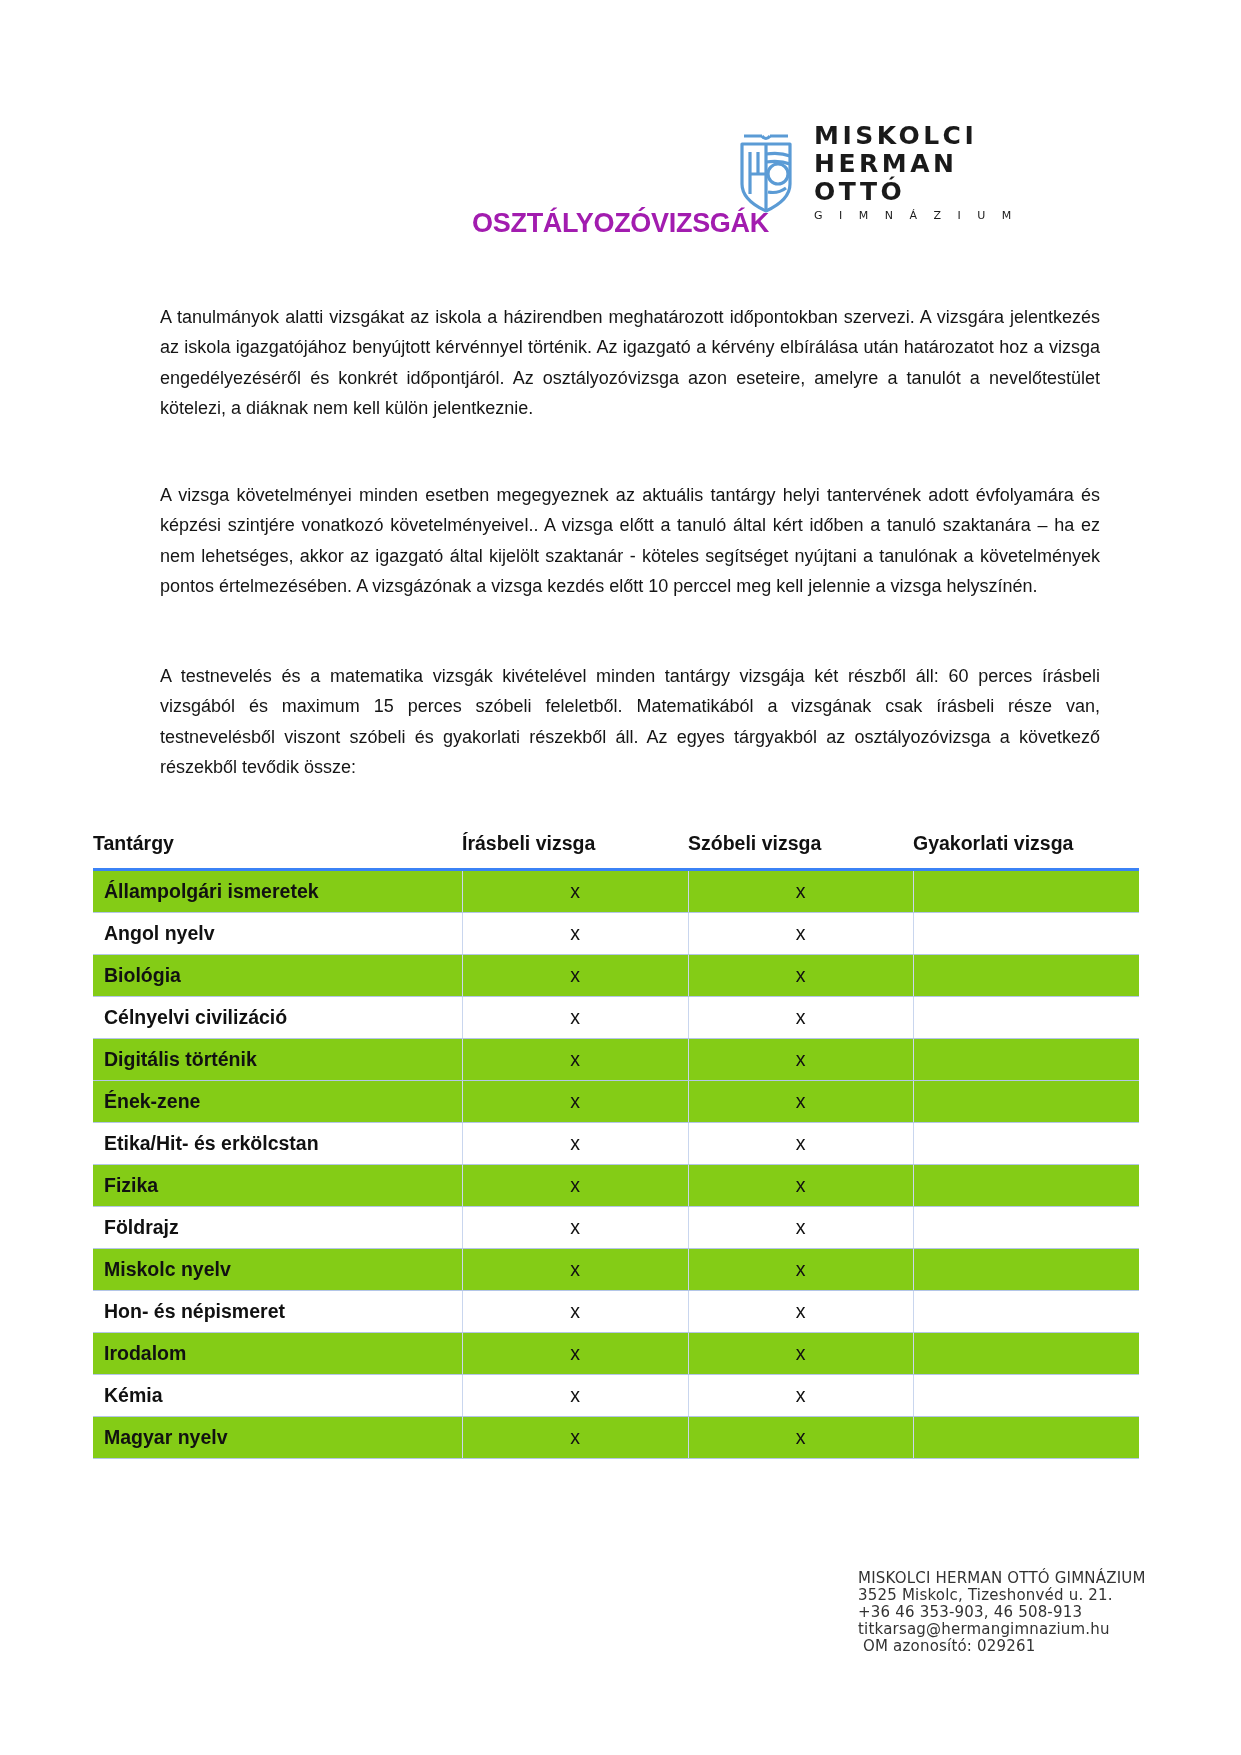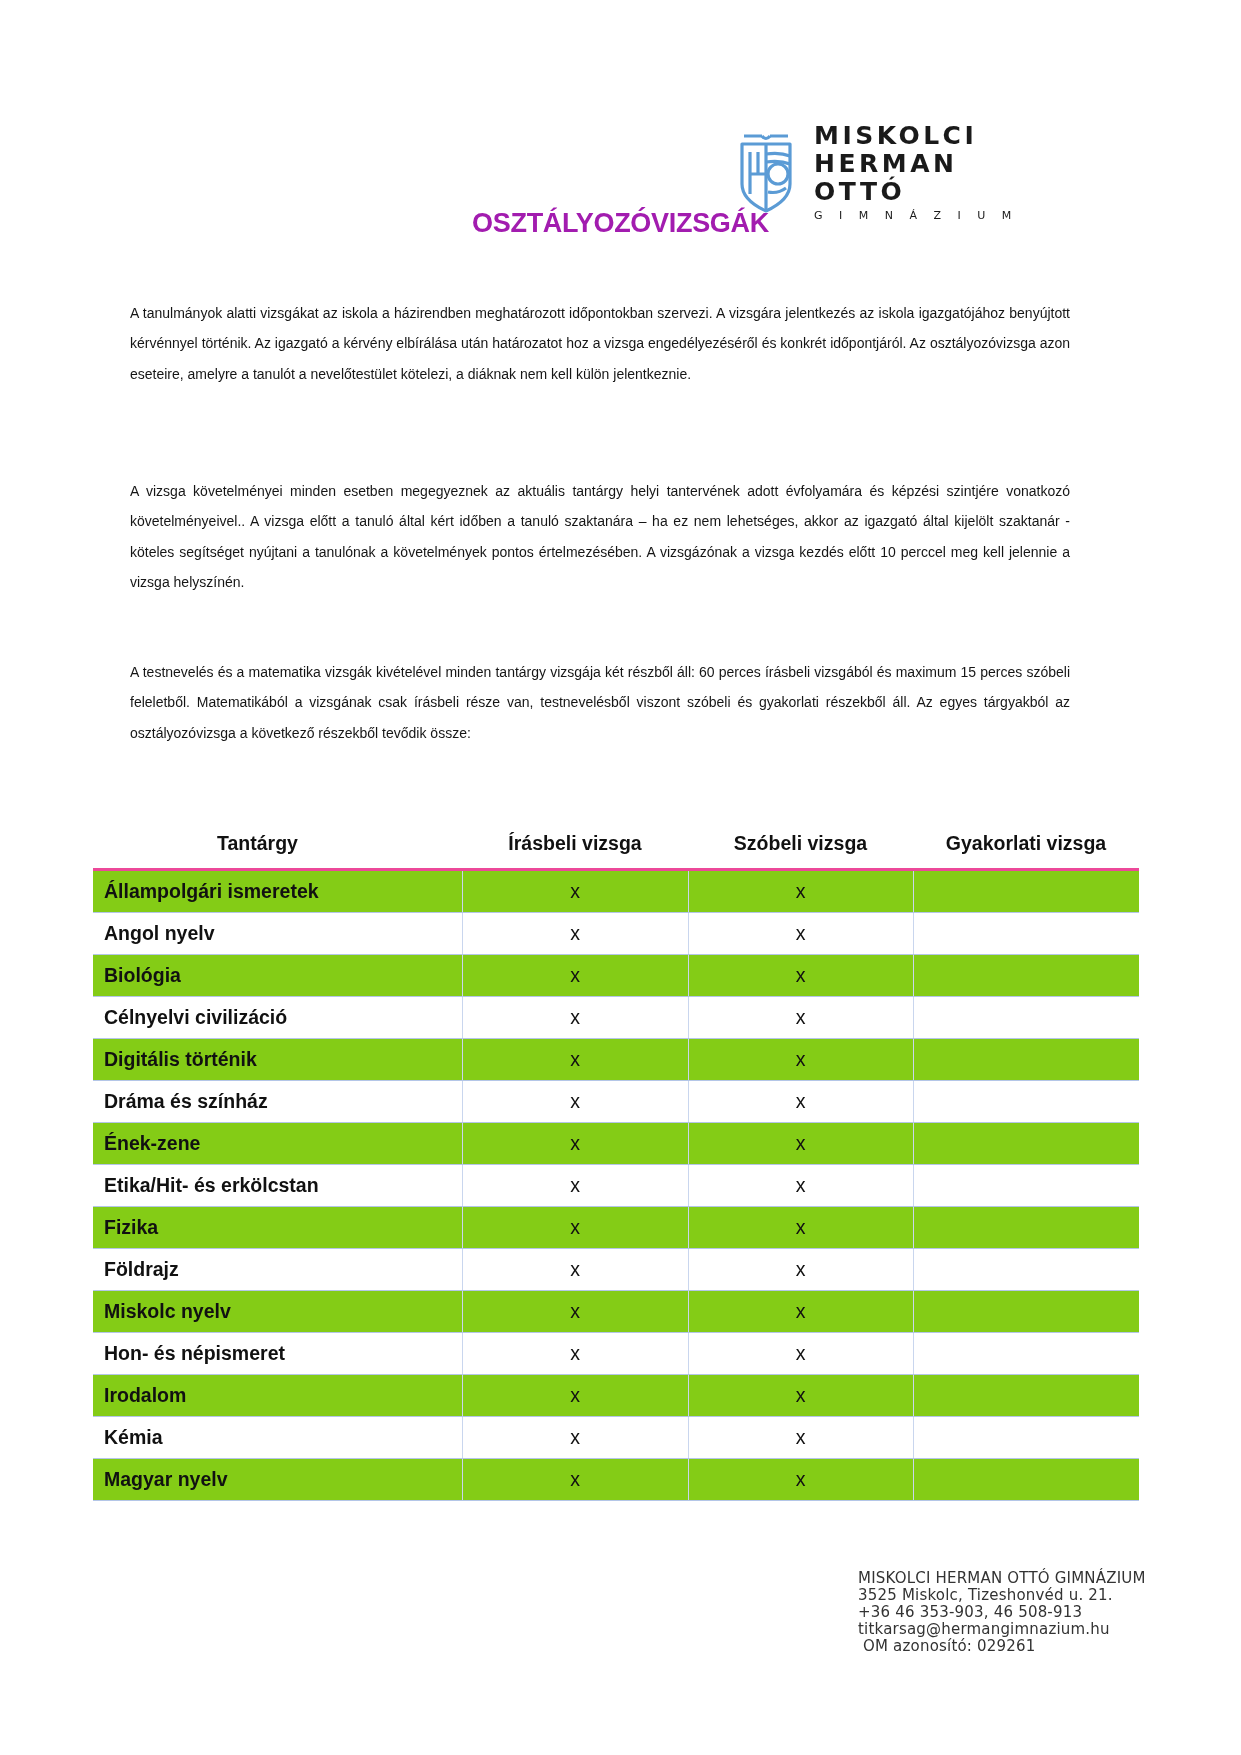--- a/index.html
+++ b/index.html
@@ -8,27 +8,27 @@
 
   .logo { position: absolute; left: 738px; top: 92px; width: 320px; height: 90px; display: flex; align-items: center; margin-top: 36px; }
   .logo svg { width: 56px; height: 82px; flex: none; }
   .logo-text { margin-left: 20px; font-family: "DejaVu Sans", sans-serif; font-weight: bold; color: #1a1a1a; }
   .logo-line1, .logo-line2 { font-size: 25px; letter-spacing: 3.5px; line-height: 28px; }
   .logo-line3 { font-size: 11px; letter-spacing: 16.5px; line-height: 16px; font-weight: normal; margin-top: 2px; }
 
   .title { position: absolute; left: 0; width: 1241px; top: 208px; text-align: center;
            font-family: "Liberation Sans", sans-serif; font-weight: bold; font-size: 27px; color: #a21caf; letter-spacing: -0.3px; }
 
-  .body-text { position: absolute; left: 130px; width: 940px; font-size: 14px; line-height: 30.3px; text-align: justify; color: #151515; }
+  .body-text { position: absolute; left: 160px; width: 940px; font-size: 18px; line-height: 30.3px; text-align: justify; color: #151515; }
   .p1 { top: 284px; }
   .p2 { top: 462px; }
   .p3 { top: 643px; }
 
   .exam-table { position: absolute; left: 93px; top: 818px; width: 1046px; border-collapse: collapse; font-size: 19.5px; }
-  .exam-table th { font-weight: bold; height: 50px; padding: 0; text-align: center; vertical-align: middle; border-bottom: 3px solid #ec4899; }
+  .exam-table th { font-weight: bold; height: 50px; padding: 0; text-align: left; vertical-align: middle; border-bottom: 3px solid #3b82f6; }
   .exam-table td { height: 41px; padding: 0; border-bottom: 1px solid #b4c6e7; vertical-align: middle; }
   .exam-table td + td { border-left: 1px solid #c9d6ee; }
   .exam-table td.subject { font-weight: bold; padding-left: 11px; text-align: left; }
   .exam-table td.mark { text-align: center; }
   .exam-table tr.shaded td { background: #84cc16; }
   .col-subject { width: 369px; }
   .col-written { width: 226px; }
   .col-oral { width: 225px; }
   .col-practical { width: 226px; }
   .exam-table th.subject-h { padding-right: 40px; }
@@ -103,26 +103,20 @@
         <td class="mark">x</td>
         <td class="mark">x</td>
         <td class="mark"></td>
       </tr>
       <tr class="shaded">
         <td class="subject">Digitális történik</td>
         <td class="mark">x</td>
         <td class="mark">x</td>
         <td class="mark"></td>
       </tr>
-      <tr>
-        <td class="subject">Dráma és színház</td>
-        <td class="mark">x</td>
-        <td class="mark">x</td>
-        <td class="mark"></td>
-      </tr>
       <tr class="shaded">
         <td class="subject">Ének-zene</td>
         <td class="mark">x</td>
         <td class="mark">x</td>
         <td class="mark"></td>
       </tr>
       <tr>
         <td class="subject">Etika/Hit- és erkölcstan</td>
         <td class="mark">x</td>
         <td class="mark">x</td>

